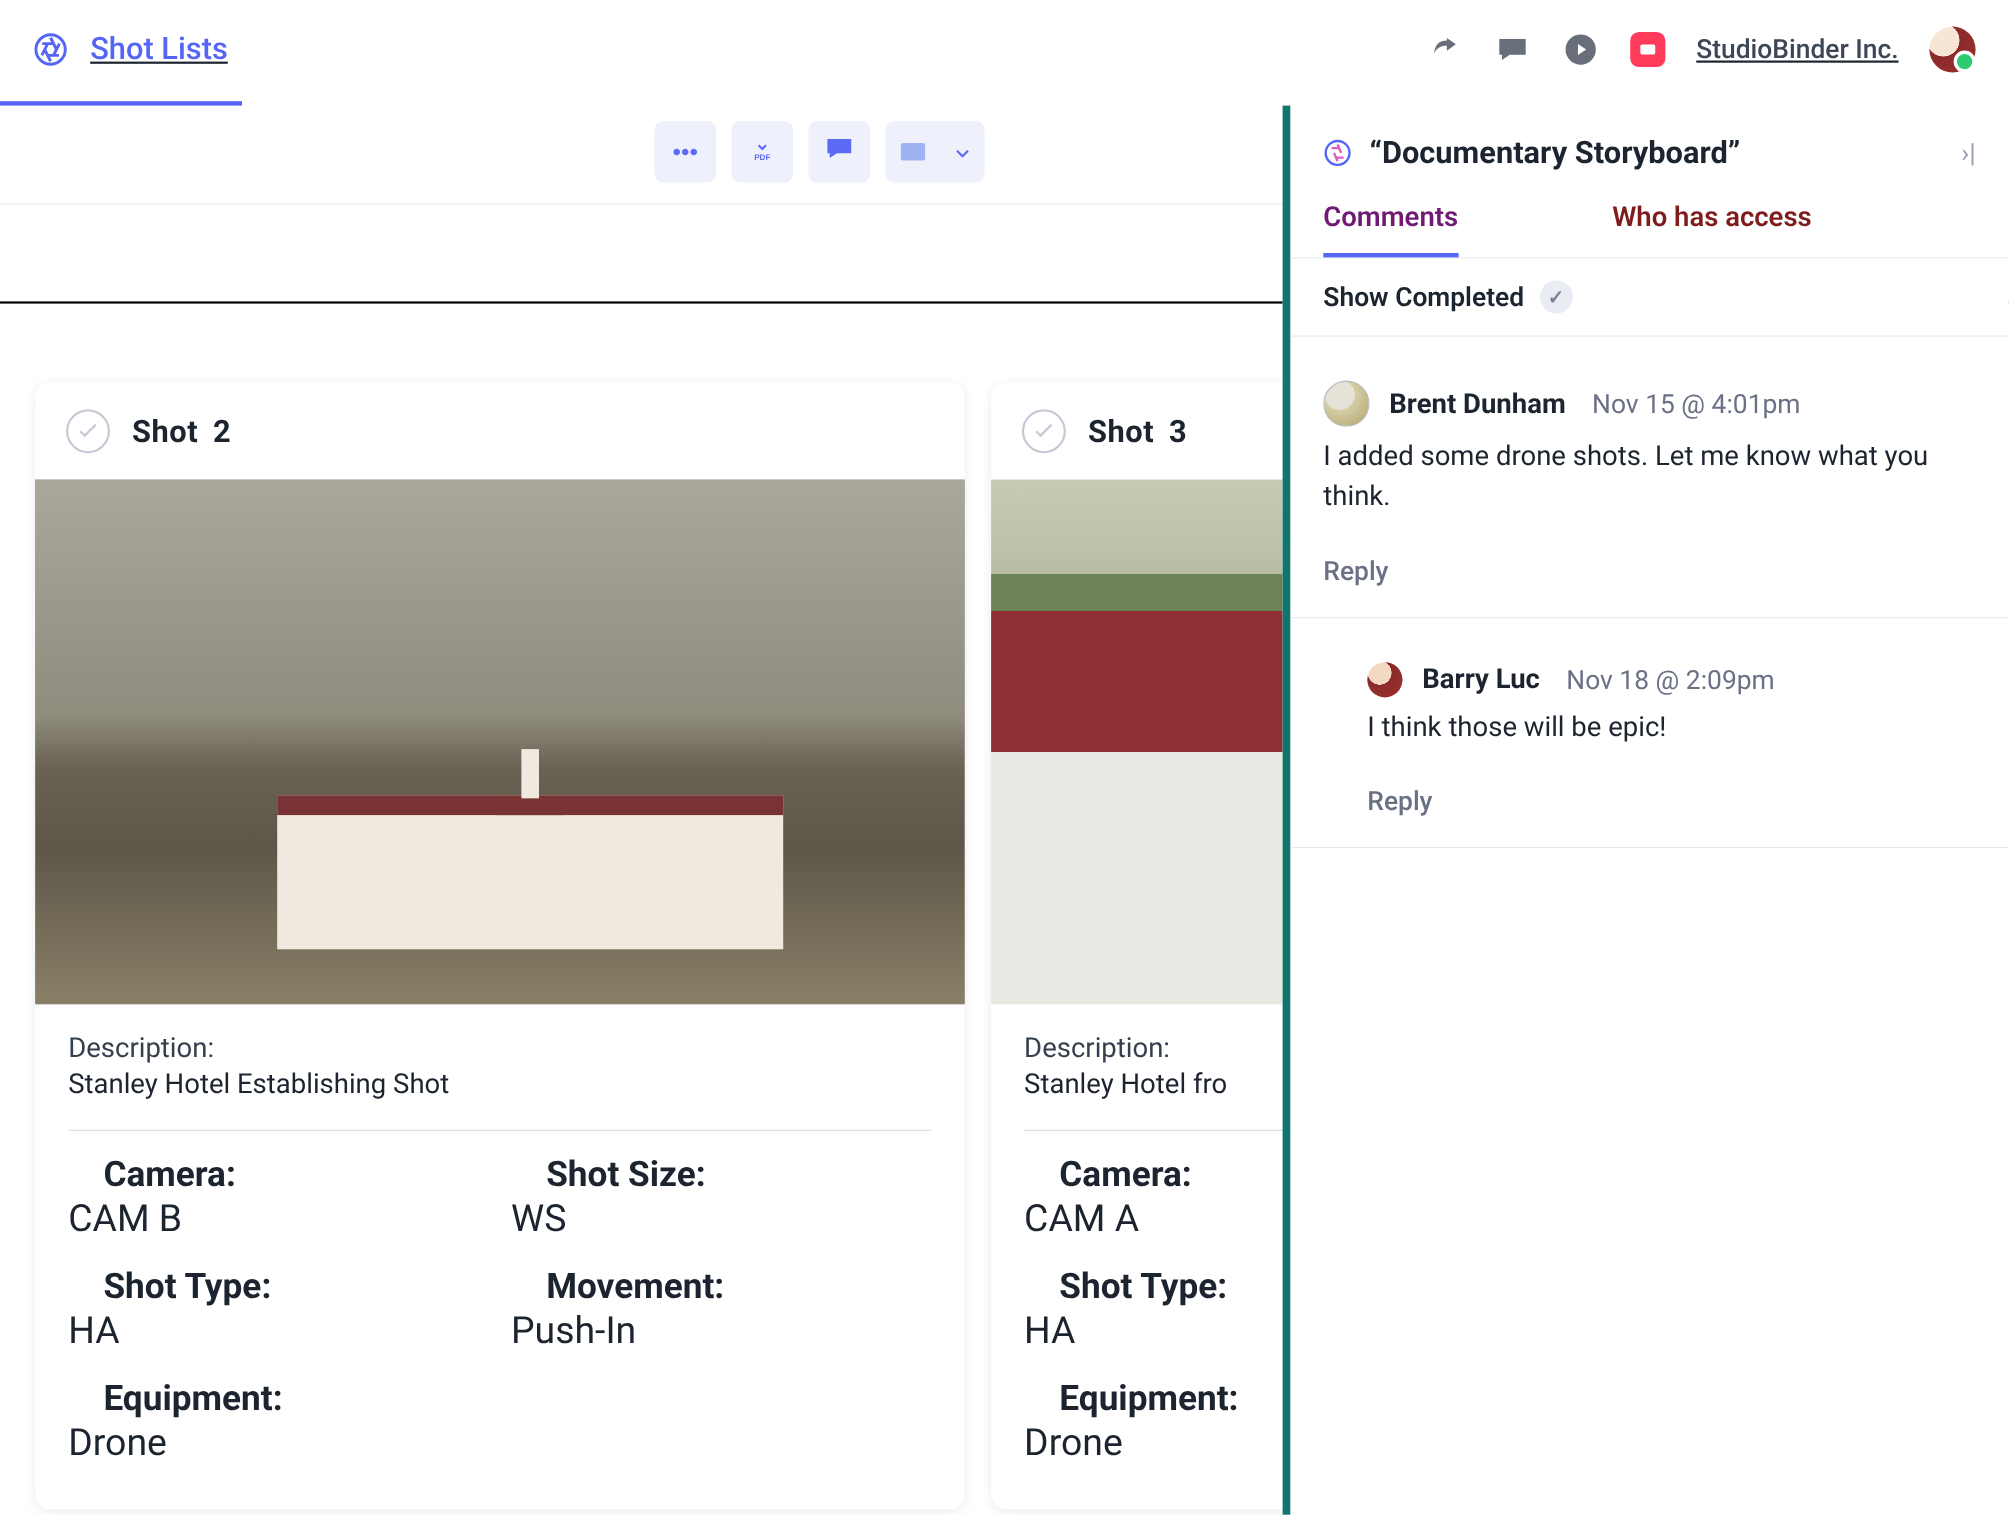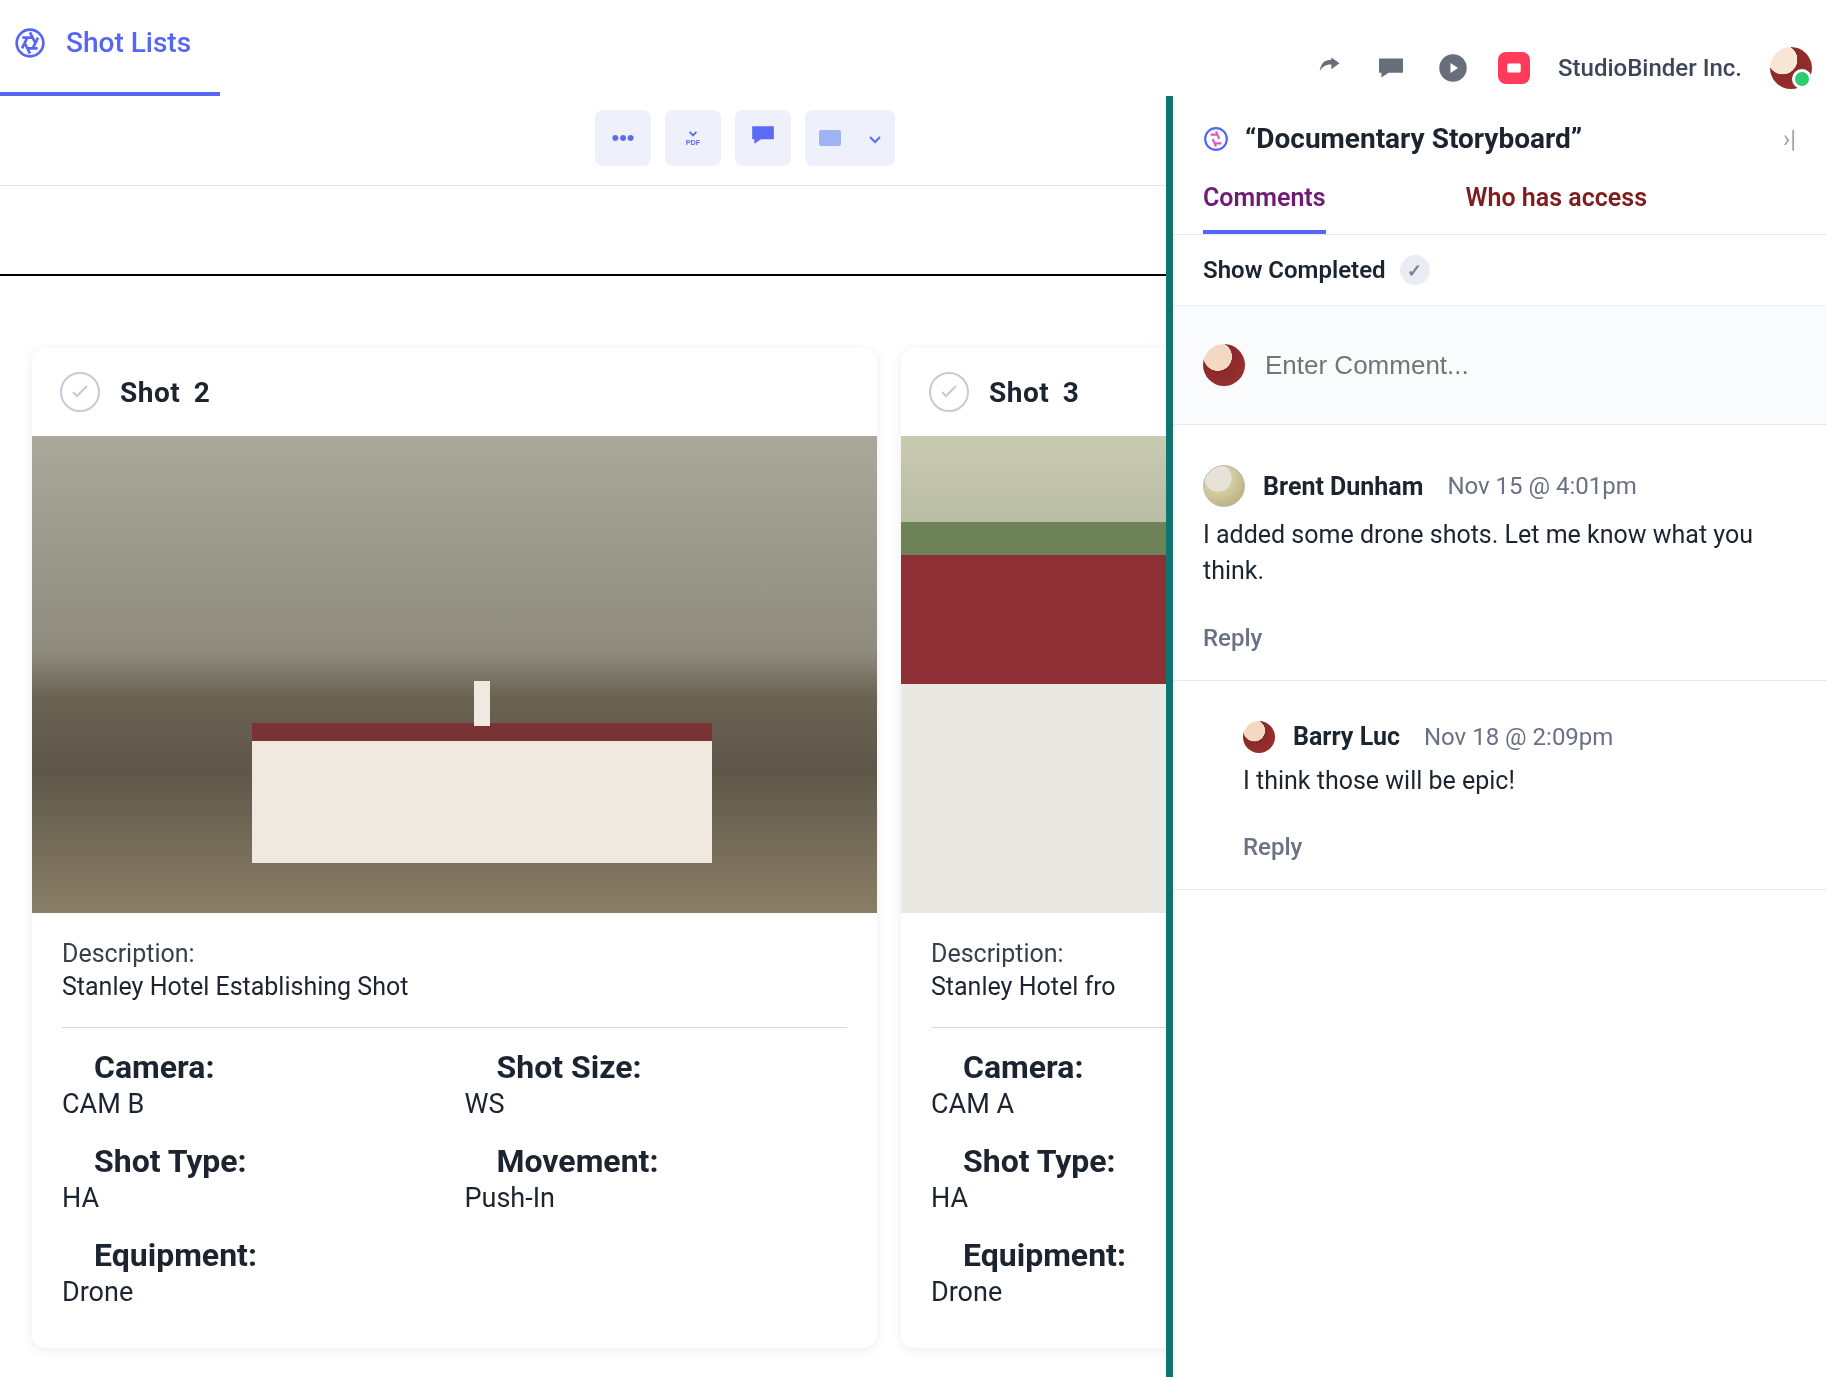--- a/index.html
+++ b/index.html
@@ -8,25 +8,26 @@
     background: #fff;
     color: #1c2430;
     width: 1826px;
     height: 1377px;
     overflow: hidden;
   }
 
   
   .topbar {
     display: flex;
-    align-items: flex-end;
+    align-items: center;
     justify-content: space-between;
     height: 90px;
-    padding: 0 14px;
+    padding: 0 30px;
     border-bottom: 1px solid transparent;
+    text-decoration: underline;
   }
   .topbar-left {
     display: flex;
     align-items: center;
     gap: 20px;
   }
   .logo-icon svg { display:block; }
   .tab-label {
     font-size: 28px;
     font-weight: 500;
@@ -161,21 +162,21 @@
   .desc-label { font-size:25px; color:#35404f; }
   .desc-text { font-size:25px; margin-top:4px; }
   .meta-divider { height:1px; background:#d5d9e1; margin: 26px 0 20px; }
   .meta-grid {
     display:grid;
     grid-template-columns: 1fr 1fr;
     row-gap: 22px;
     column-gap: 20px;
   }
   .meta-label { font-size:32px; font-weight:700;margin-left:32px; }
-  .meta-value { font-size:27px; margin-top:2px; }
+  .meta-value { font-size:34px; margin-top:2px; }
 
   
   .panel {
     position:absolute;
     top: 96px;
     right: 0;
     width: 660px;
     background:#fff;
     border-left:7px solid #0f766e;
     height: calc(100% - 96px);
@@ -464,24 +465,20 @@
     <span class="panel-collapse">›|</span>
   </div>
   <div class="panel-tabs">
     <span class="panel-tab active">Comments</span>
     <span class="panel-tab">Who has access</span>
   </div>
   <div class="show-completed">
     <span>Show Completed</span>
     <span class="sc-toggle">✓</span>
   </div>
-  <div class="comment-input-row">
-    <span class="avatar-sm"></span>
-    <input class="comment-input" placeholder="Enter Comment..." style="">
-  </div>
 
   <div class="comment">
     <div class="comment-head">
       <span class="avatar-sm alt"></span>
       <span class="comment-name">Brent Dunham</span>
       <span class="comment-time">Nov 15 @ 4:01pm</span>
     </div>
     <div class="comment-body">I added some drone shots. Let me know what you think.</div>
     <div class="reply-link">Reply</div>
   </div>

